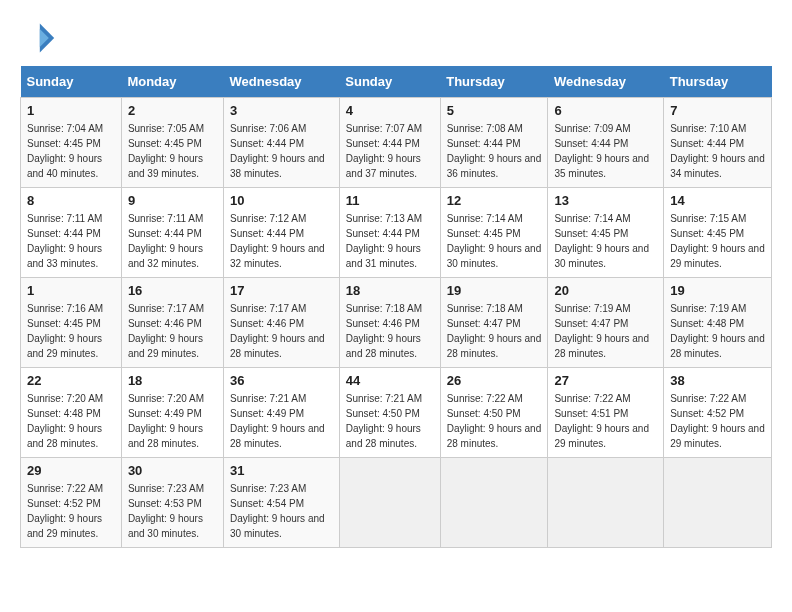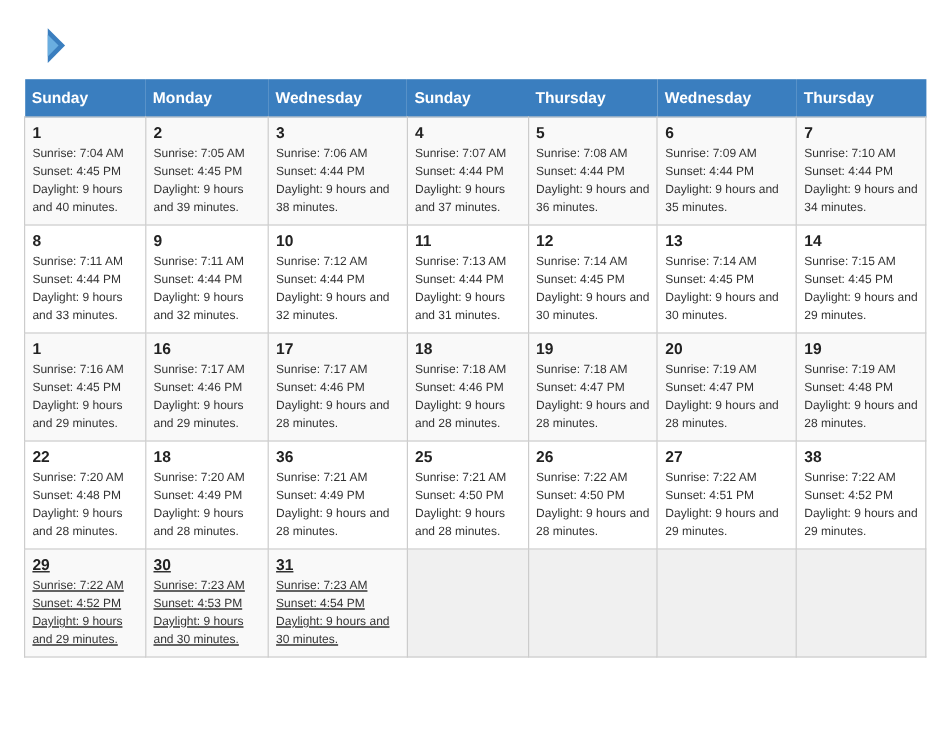--- a/index.html
+++ b/index.html
@@ -79,21 +79,20 @@
     .day-info {
       color: #333;
       font-size: 10px;
       line-height: 1.5;
     }
     .empty-cell {
       background: #f0f0f0 !important;
     }
     tbody tr:last-child td {
       background: #ebebeb;
-      text-decoration: underline;
     }
     tbody tr:last-child td.filled {
       background: #f9f9f9;
     }
   </style>
 </head>
 <body>
 
 <div class="header-section">
   <div class="logo-area">
@@ -222,21 +221,21 @@
         </td>
         <td class="filled">
           <div class="day-number">18</div>
           <div class="day-info">Sunrise: 7:20 AM<br>Sunset: 4:49 PM<br>Daylight: 9 hours and 28 minutes.</div>
         </td>
         <td class="filled">
           <div class="day-number">36</div>
           <div class="day-info">Sunrise: 7:21 AM<br>Sunset: 4:49 PM<br>Daylight: 9 hours and 28 minutes.</div>
         </td>
         <td class="filled">
-          <div class="day-number">25</div>
+          <div class="day-number">44</div>
           <div class="day-info">Sunrise: 7:21 AM<br>Sunset: 4:50 PM<br>Daylight: 9 hours and 28 minutes.</div>
         </td>
         <td class="filled">
           <div class="day-number">26</div>
           <div class="day-info">Sunrise: 7:22 AM<br>Sunset: 4:50 PM<br>Daylight: 9 hours and 28 minutes.</div>
         </td>
         <td class="filled">
           <div class="day-number">27</div>
           <div class="day-info">Sunrise: 7:22 AM<br>Sunset: 4:51 PM<br>Daylight: 9 hours and 29 minutes.</div>
         </td>

